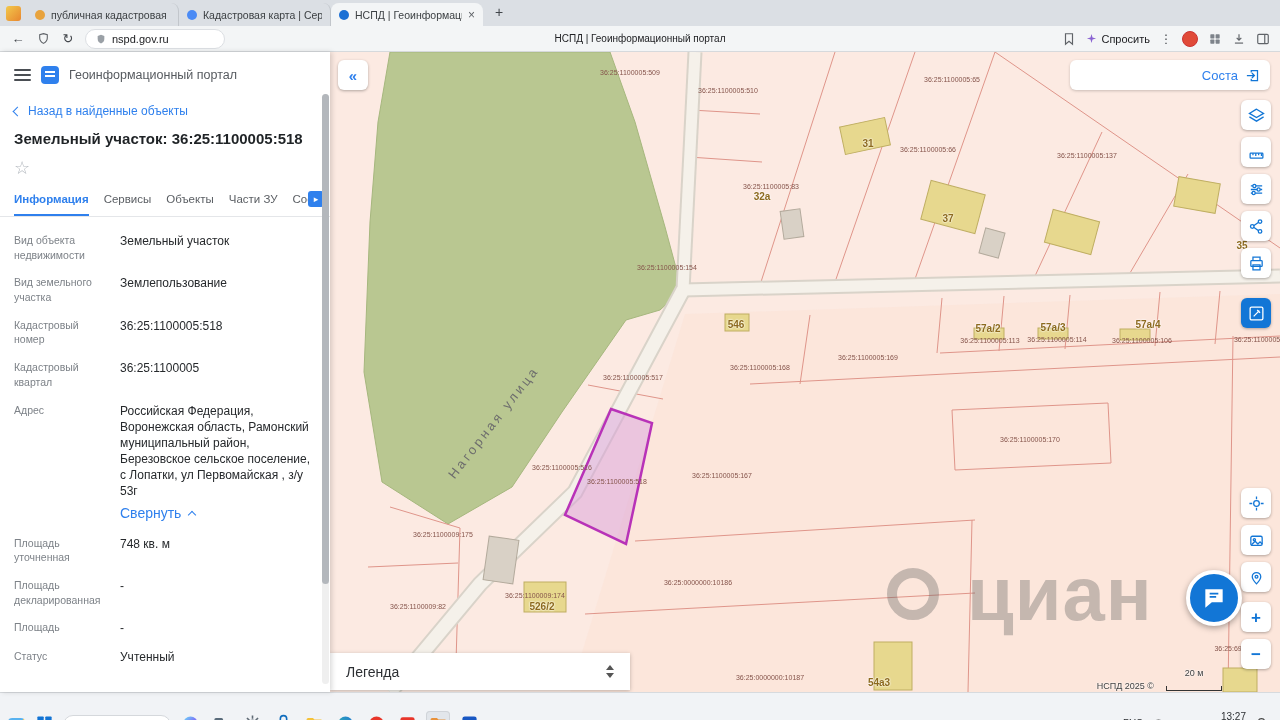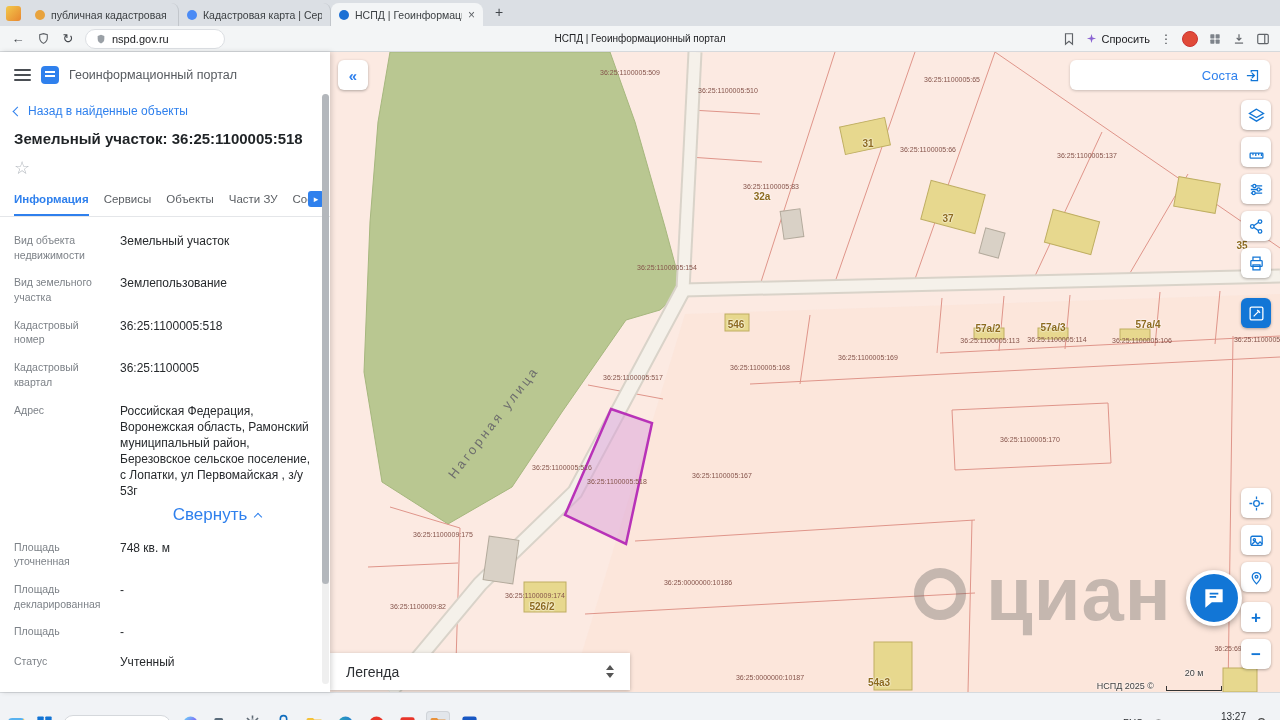--- a/index.html
+++ b/index.html
@@ -47,33 +47,33 @@
   .object-title{font-size:15px;font-weight:bold;color:#1f2326;padding:10px 14px 2px;}
   .star{color:#b4b9bf;font-size:18px;padding:8px 14px 4px;}
   .sb-tabs{display:flex;gap:15px;align-items:flex-end;padding:10px 14px 0;border-bottom:1px solid #e4e6e9;position:relative;overflow:hidden;white-space:nowrap;height:34px;}
   .sbtab{font-size:11.5px;color:#5a5e63;padding-bottom:9px;flex:none;}
   .sbtab.active{color:#2f80ed;font-weight:bold;border-bottom:2px solid #2f80ed;}
   .tabscroll{position:absolute;right:6px;top:8px;width:16px;height:16px;background:#2f80ed;color:#fff;border-radius:3px;font-size:9px;display:flex;align-items:center;justify-content:center;}
   .fields{padding:16px 16px 0 14px;display:flex;flex-direction:column;gap:13px;}
   .frow{display:flex;gap:10px;}
   .flabel{width:96px;flex:none;font-size:10.5px;color:#7d8288;line-height:1.4;}
   .fvalue{font-size:12px;color:#26292c;line-height:1.35;flex:1;}
-  .flink{display:block;color:#2f80ed;margin-top:4px;font-size:17px;text-align:center;}
+  .flink{display:block;color:#2f80ed;margin-top:4px;font-size:14px;}
   .chev-up{display:inline-block;width:6px;height:6px;border-left:1.6px solid #2f80ed;border-top:1.6px solid #2f80ed;transform:rotate(45deg);margin-left:8px;}
   .sb-scroll{position:absolute;right:1px;top:42px;width:7px;height:590px;background:#efefef;border-radius:4px;}
   .sb-thumb{width:7px;height:490px;background:#b3b7bc;border-radius:4px;}
 
   
   .map{width:950px;height:640px;position:relative;overflow:hidden;background:#fceae2;flex:none;}
   .map-svg{position:absolute;left:0;top:0;}
   #map-labels{position:absolute;left:0;top:0;width:950px;height:640px;pointer-events:none;}
   .mlabel{position:absolute;transform:translate(-50%,-50%);font-size:7px;color:#85544b;white-space:nowrap;}
   .mlabel.mbold{font-size:10px;font-weight:bold;color:#8d6a1e;text-shadow:0 0 2px #fff,0 0 2px #fff;}
   .street{position:absolute;left:115px;top:420px;transform:rotate(-52deg);transform-origin:left top;font-size:13px;color:#6d6d6d;letter-spacing:3px;white-space:nowrap;}
-  .watermark{position:absolute;left:584px;top:508px;display:flex;align-items:center;gap:20px;color:rgba(95,95,95,.35);pointer-events:none;}
+  .watermark{position:absolute;left:557px;top:508px;display:flex;align-items:center;gap:28px;color:rgba(95,95,95,.35);pointer-events:none;}
   .wm-ring{width:52px;height:52px;border:10px solid rgba(95,95,95,.35);border-radius:50%;flex:none;}
   .wm-text{font-size:76px;font-weight:bold;line-height:.9;letter-spacing:1px;}
   .collapse{position:absolute;left:8px;top:8px;width:30px;height:30px;background:#fff;border:none;border-radius:6px;box-shadow:0 1px 3px rgba(0,0,0,.3);color:#2f80ed;font-size:15px;font-weight:bold;cursor:pointer;}
   .loginbar{position:absolute;right:10px;top:8px;width:200px;height:30px;background:#fff;border-radius:6px;box-shadow:0 1px 3px rgba(0,0,0,.2);display:flex;align-items:center;justify-content:flex-end;gap:7px;padding:0 10px;color:#2f80ed;font-size:13px;}
   .loginbar svg{width:15px;height:15px;}
   .tb{position:absolute;right:9px;display:flex;flex-direction:column;gap:7px;}
   #tb-top{top:48px;}
   #tb-mid{top:436px;}
   .tbtn{width:30px;height:30px;background:#fff;border:none;border-radius:6px;box-shadow:0 1px 3px rgba(0,0,0,.3);display:flex;align-items:center;justify-content:center;color:#1276d6;cursor:pointer;padding:0;}
   .tbtn svg{width:17px;height:17px;}

